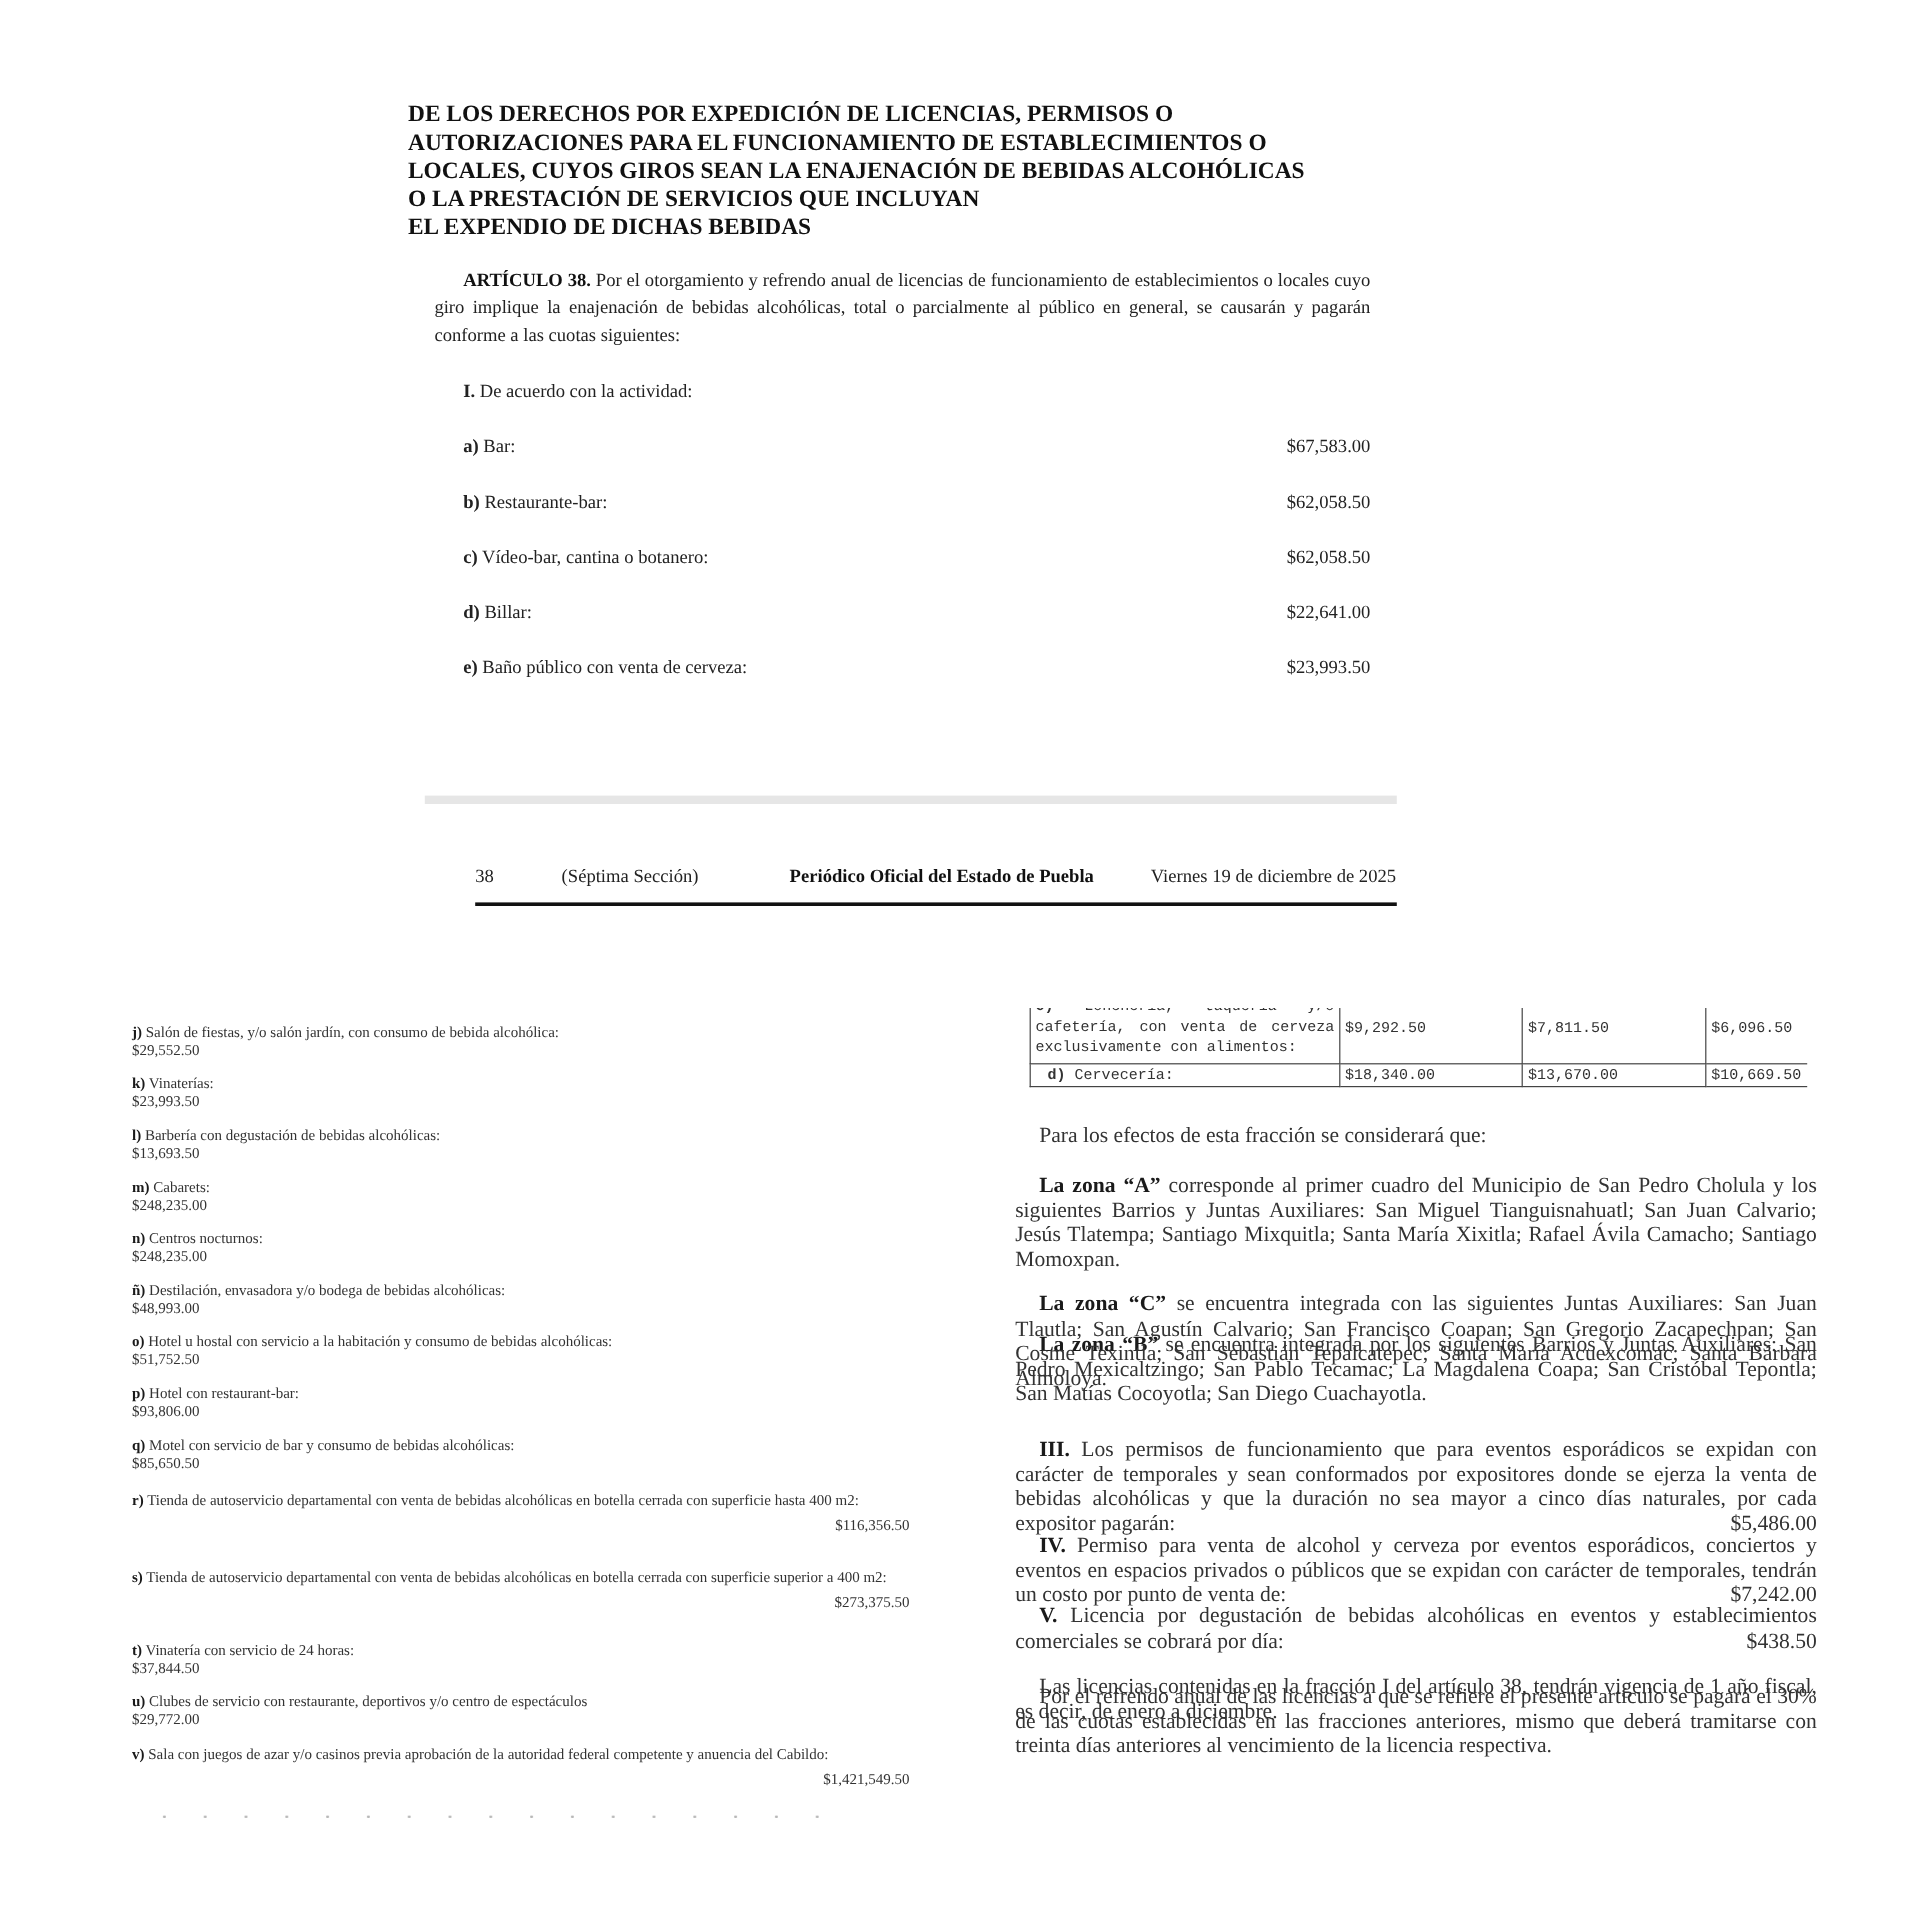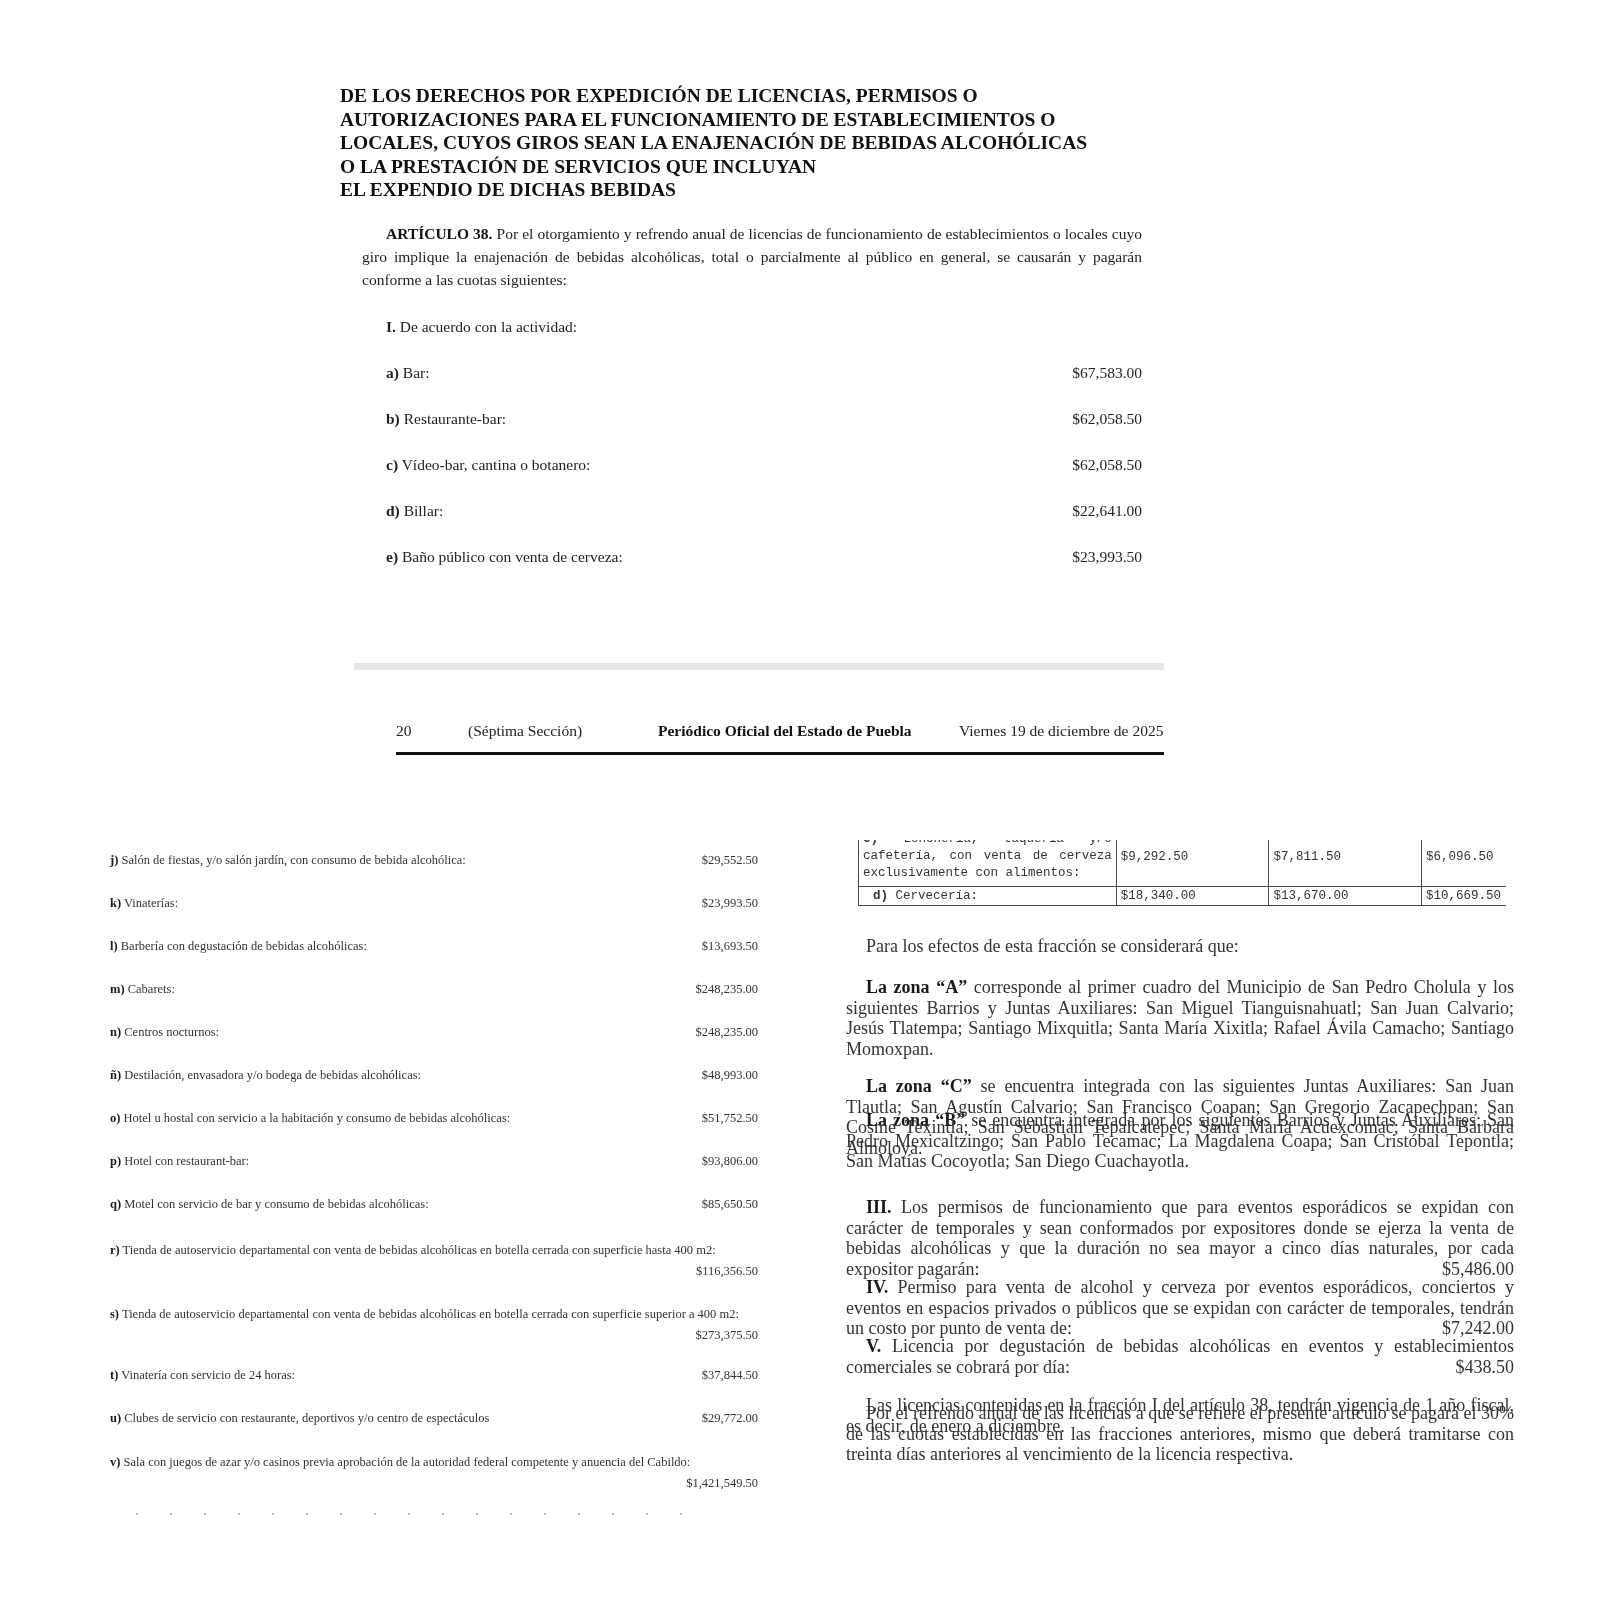--- a/index.html
+++ b/index.html
@@ -27,21 +27,21 @@
   .page-header {
     left: 396px; top: 722px; width: 768px; height: 30px; font-size: 15.5px;
     color: #222; border-bottom: 3px solid #111; overflow: hidden; white-space: nowrap;
   }
   .page-header span { position: absolute; top: 0; }
   .page-header .pub { font-weight: bold; color: #111; }
 
   
   .lcol { font-size: 12.5px; color: #333; }
   .lrow {
-    left: 110px; width: 648px; display: flex; justify-content: space-between;
+    left: 110px; width: 648px; display: flex; justify-content: space-between; flex-direction: column;
   }
   .lpara {
     left: 90px; width: 668px; line-height: 21px; text-align: justify; text-indent: 20px;
   }
   .lpara .amt { float: right; }
   .lcol b { color: #1a1a1a; }
 
   
   .rtable {
     left: 858px; top: 838px; width: 645px; border-collapse: collapse;
@@ -92,21 +92,21 @@
     <span>$22,641.00</span>
   </div>
 <div class="abs row-top" style="top:548px">
     <span><b>e)</b><span> Baño público con venta de cerveza:</span></span>
     <span>$23,993.50</span>
   </div>
 
 <div class="abs gray-bar"></div>
 
 <div class="abs page-header">
-  <span style="left:0">20</span>
+  <span style="left:0">38</span>
   <span style="left:72px">(Séptima Sección)</span>
   <span class="pub" style="left:262px">Periódico Oficial del Estado de Puebla</span>
   <span style="left:563px">Viernes 19 de diciembre de 2025</span>
 </div>
 
 <div class="lcol">
   <div class="abs lrow" style="top:853px">
       <span><b>j)</b><span> Salón de fiestas, y/o salón jardín, con consumo de bebida alcohólica:</span></span>
       <span>$29,552.50</span>
     </div>

